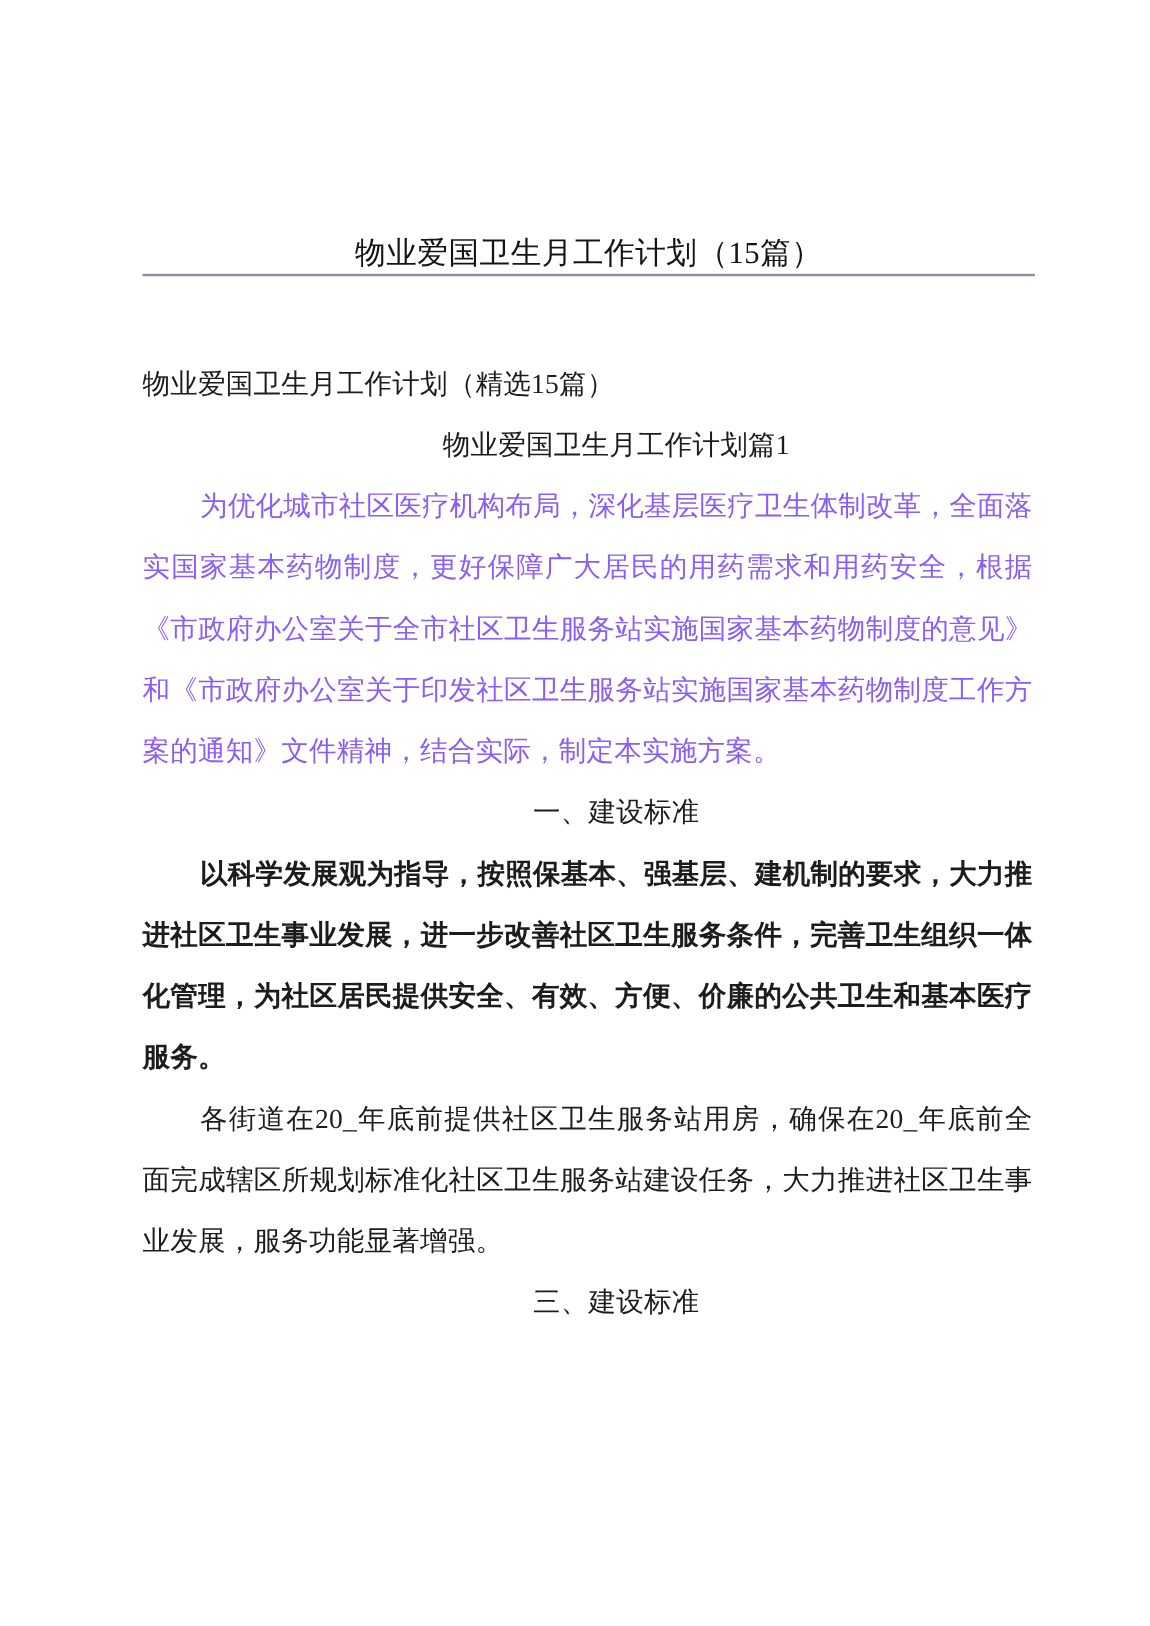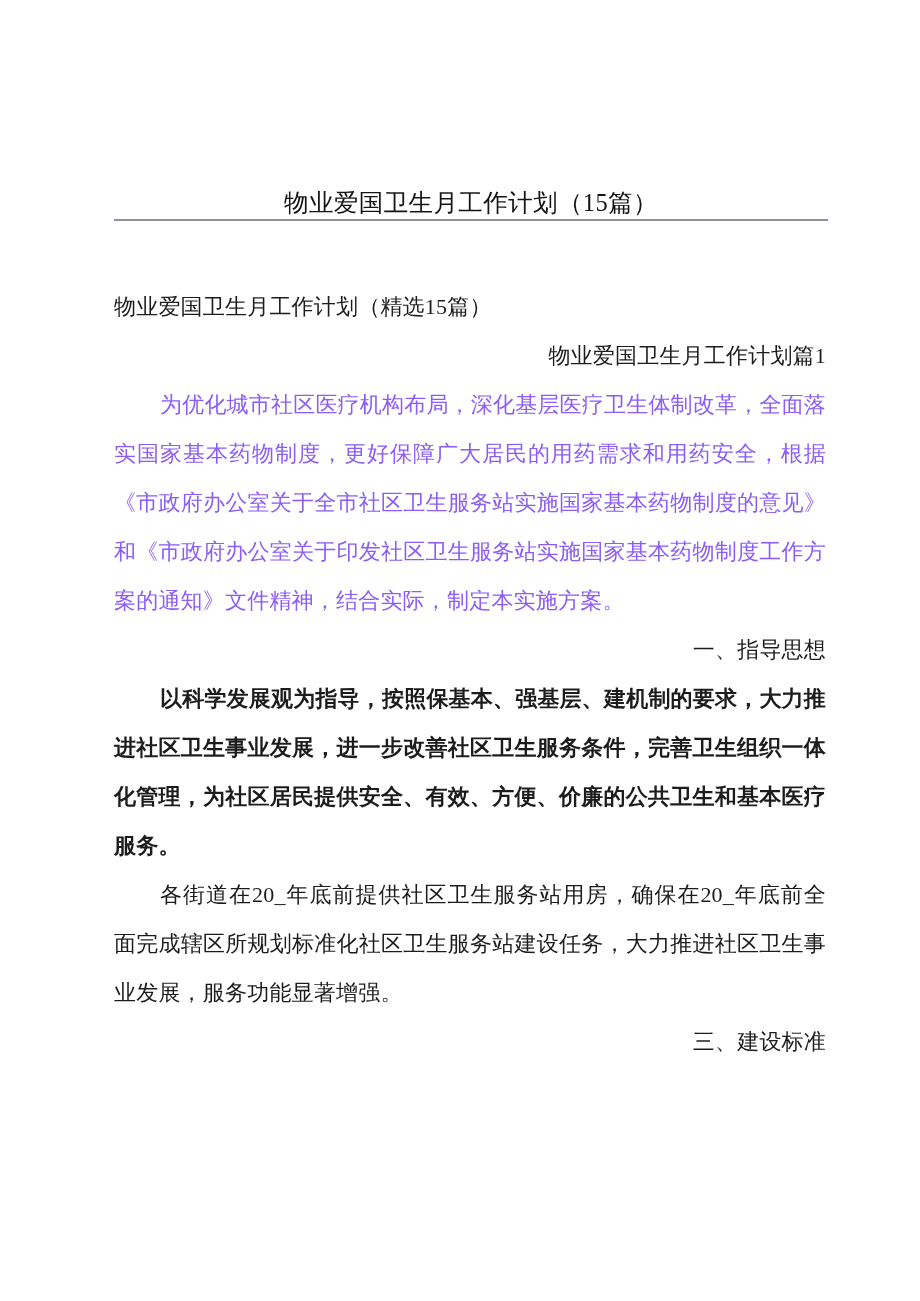--- a/index.html
+++ b/index.html
@@ -59,42 +59,42 @@
     word-break: break-all;
   }
   .para.indent2 {
     text-indent: 46px;
   }
   .para.noindent {
     text-indent: 0;
   }
   .para.heading {
     text-indent: 46px;
-    text-align: right;
+    text-align: center;
     font-family: Liberation Serif, serif;
   }
 </style>
 </head>
 <body style="background: rgb(255, 255, 255);">
 
 <div class="page" style="background: rgb(255, 255, 255);">
 
   <div class="doc-title">物业爱国卫生月工作计划（15篇）</div>
 
   <div class="title-rule" style="background: rgb(141, 138, 156);"></div>
 
   <div class="body-block">
 
     <p class="para noindent" style="color: rgb(28, 28, 28);">物业爱国卫生月工作计划（精选15篇）</p>
 
     <p class="para heading" style="color: rgb(28, 28, 28);">物业爱国卫生月工作计划篇1</p>
 
     <p class="para indent2" style="color: #8b5cf6;">为优化城市社区医疗机构布局，深化基层医疗卫生体制改革，全面落实国家基本药物制度，更好保障广大居民的用药需求和用药安全，根据《市政府办公室关于全市社区卫生服务站实施国家基本药物制度的意见》和《市政府办公室关于印发社区卫生服务站实施国家基本药物制度工作方案的通知》文件精神，结合实际，制定本实施方案。</p>
 
-    <p class="para heading" style="color: rgb(28, 28, 28);">一、指导思想</p>
+    <p class="para heading" style="color: rgb(28, 28, 28);">一、建设标准</p>
 
     <p class="para indent2" style="color: rgb(28, 28, 28); font-weight: bold;">以科学发展观为指导，按照保基本、强基层、建机制的要求，大力推进社区卫生事业发展，进一步改善社区卫生服务条件，完善卫生组织一体化管理，为社区居民提供安全、有效、方便、价廉的公共卫生和基本医疗服务。</p>
 
 
     <p class="para indent2" style="color: rgb(28, 28, 28);">各街道在20_年底前提供社区卫生服务站用房，确保在20_年底前全面完成辖区所规划标准化社区卫生服务站建设任务，大力推进社区卫生事业发展，服务功能显著增强。</p>
 
     <p class="para heading" style="color: rgb(28, 28, 28);">三、建设标准</p>
 
   </div>
 

